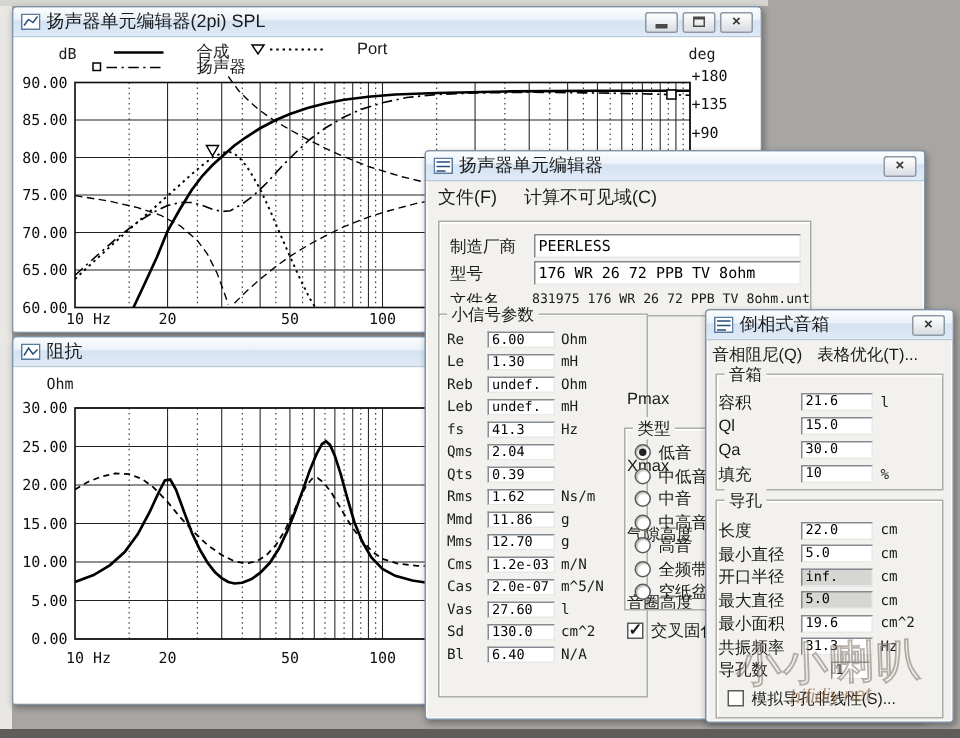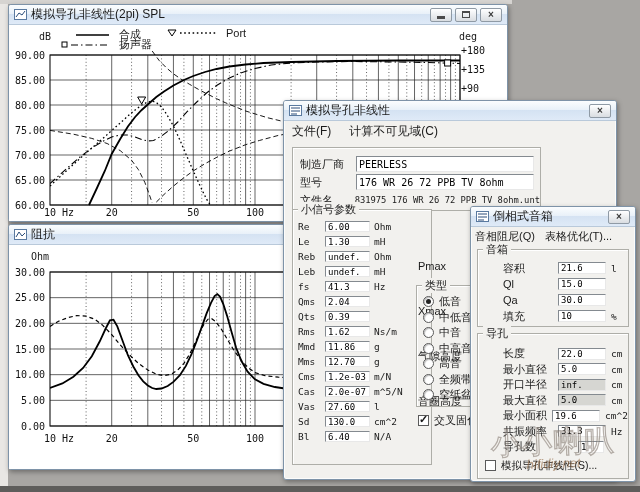--- a/index.html
+++ b/index.html
@@ -25,21 +25,21 @@
   .gx { font-size:10px; line-height:11px; color:#3a3a3a; font-weight:bold; }
   .wbody { position:absolute; left:0; right:0; top:20px; bottom:0; overflow:hidden; }
 
   .win-spl { left:8px; top:4px; width:500px; height:218px; }
   .win-imp { left:8px; top:224px; width:344px; height:246px; }
   .win-editor { left:283px; top:100px; width:334px; height:380px; }
   .win-enc { left:470px; top:206px; width:166px; height:276px; }
   .win-spl .wbody, .win-imp .wbody { background:#fff; }
 
   .axlab { position:absolute; font:10px "DejaVu Sans Mono", monospace; }
-  .lgitem { position:absolute; display:flex; align-items:center; gap:8px; font-size:11px; }
+  .lgitem { position:absolute; display:flex; align-items:center; gap:20px; font-size:11px; }
   .lgitem svg { display:block; }
   .ls-solid { stroke:#000; stroke-width:1.6; }
   .ls-dashdot { stroke:#000; stroke-width:1.1; stroke-dasharray:7 3 1.5 3; }
   .ls-dotted { stroke:#000; stroke-width:1.3; stroke-dasharray:1.6 2.6; }
   .mk { fill:#fff; stroke:#000; stroke-width:1; }
   .chart-svg { position:absolute; left:0; top:0; }
   svg text { font-family:"DejaVu Sans Mono", monospace; font-size:10px; fill:#111; }
   .grid { stroke:#222; stroke-width:.7; }
   .grid.dot { stroke-dasharray:1 2.4; }
   .frame { fill:none; stroke:#111; stroke-width:1.1; }
@@ -77,21 +77,21 @@
   .rad[data-on="true"]::after { content:""; position:absolute; left:2px; top:2px; width:5px; height:5px;
     border-radius:50%; background:#222; }
   .chk { position:relative; width:11px; height:11px; border:1px solid #5a5a5a; background:#fff; flex:none; }
   .chk[data-on="true"]::after { content:"✓"; position:absolute; left:0; top:-3px; font-size:11px; font-weight:bold; }
   .chkrow { position:absolute; display:flex; align-items:center; gap:5px; font-size:11px; white-space:nowrap; }
   .cross { left:134px; top:292px; }
 
   
   .enc-box { left:6px; top:22px; width:152px; height:78px; padding-top:10px; }
   .enc-port { left:6px; top:106px; width:152px; height:146px; padding-top:12px; }
-  .encrow { display:flex; align-items:center; height:15.5px; padding-left:25px; font-size:11px; }
+  .encrow { display:flex; align-items:center; height:15.5px; padding-left:1px; font-size:11px; }
   .enc-box .encrow { height:16px; }
   .encrow .lab { width:55px; white-space:nowrap; }
   .encrow input { width:48px; }
   .encrow input[data-size="small"] { width:26px; margin-left:20px; }
   .encrow .unit { margin-left:5px; font:9.5px "DejaVu Sans Mono", monospace; white-space:nowrap; }
   .nl { position:static; margin:4px 0 0 7px; font-size:10.5px; }
 
   .watermark { position:absolute; left:468px; top:422px; width:170px; text-align:center;
     transform:rotate(-2deg); z-index:60; pointer-events:none; }
   .wm1 { font-size:30px; letter-spacing:1px; color:rgba(245,242,238,.22);
@@ -106,21 +106,21 @@
   <div class="strip-top"></div>
 
   <div class="win win-spl">
     <div class="titlebar">
       <span class="ticon">
         <svg width="13" height="11">
             <rect x="0.5" y="0.5" width="12" height="10" fill="#fff" stroke="#5a7aa0"></rect>
             <polyline points="2,8 5,4 8,6 11,2" fill="none" stroke="#2a4d7a" stroke-width="1"></polyline>
           </svg>
       </span>
-      <span class="ttext">模拟导孔非线性(2pi) SPL</span>
+      <span class="ttext">扬声器单元编辑器(2pi) SPL</span>
       <span class="tbtns">
         <span class="tbtn">
             <span class="gmin"></span>
           </span>
         <span class="tbtn">
             <span class="gmax"></span>
           </span>
         <span class="tbtn">
             <span class="gx">×</span>
           </span>
@@ -288,21 +288,21 @@
   <div class="win win-editor">
     <div class="titlebar">
       <span class="ticon">
         <svg width="13" height="11">
             <rect x="0.5" y="0.5" width="12" height="10" fill="#fff" stroke="#5a7aa0"></rect>
             <line x1="2" y1="3" x2="11" y2="3" stroke="#2a4d7a"></line>
             <line x1="2" y1="6" x2="11" y2="6" stroke="#2a4d7a"></line>
             <line x1="2" y1="9" x2="8" y2="9" stroke="#2a4d7a"></line>
           </svg>
       </span>
-      <span class="ttext">模拟导孔非线性</span>
+      <span class="ttext">扬声器单元编辑器</span>
       <span class="tbtns">
         <span class="tbtn">
             <span class="gx">×</span>
           </span>
       </span>
     </div>
     <div class="wbody">
       <div class="menubar">
 
       <span class="mitem">文件(F)</span>

